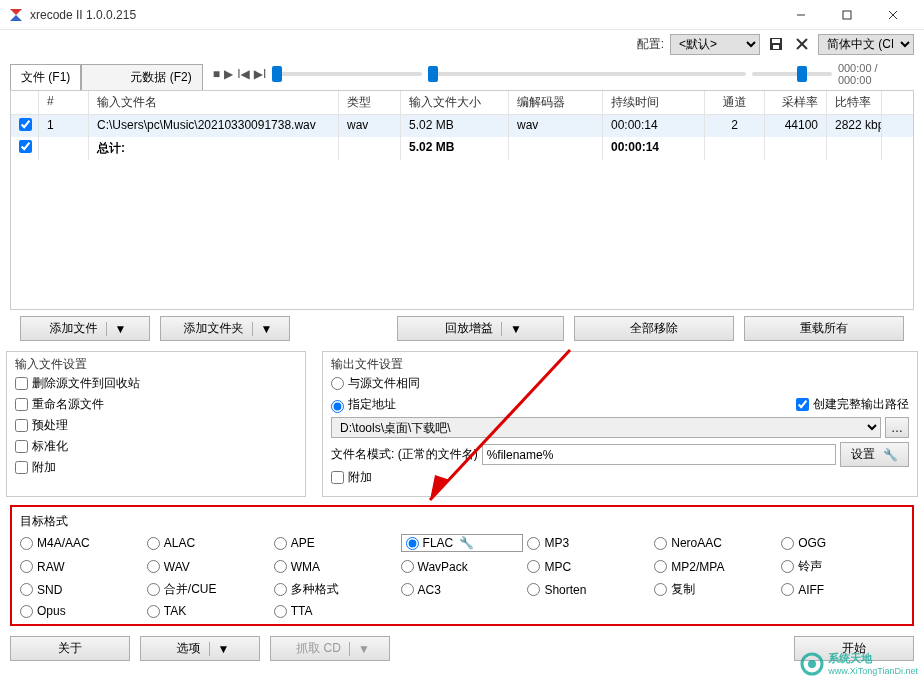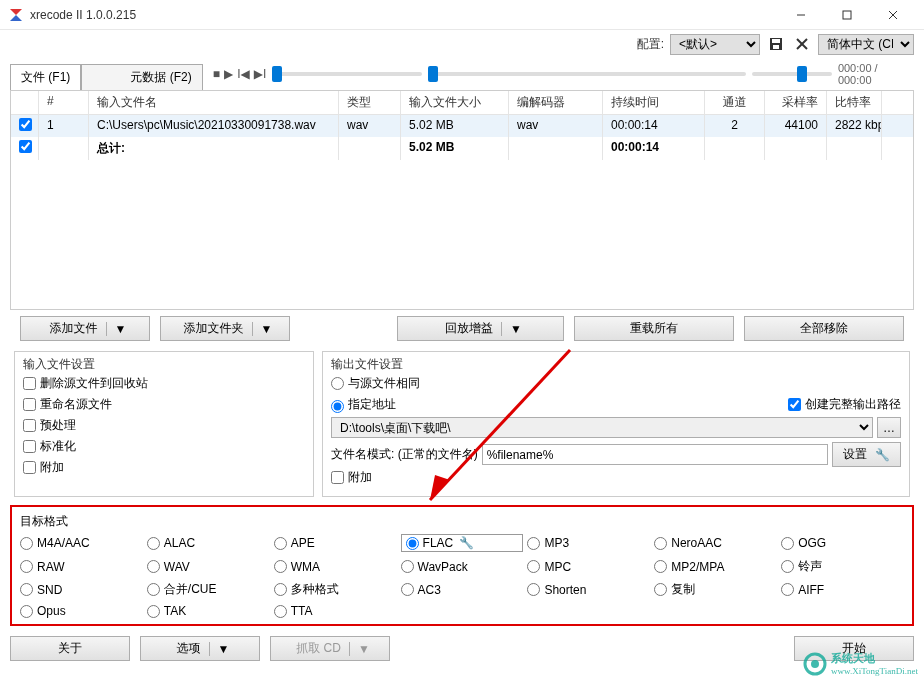--- a/index.html
+++ b/index.html
@@ -35,36 +35,36 @@
 .col-dur { width: 102px; }
 .col-ch { width: 60px; text-align: center; }
 .col-sr { width: 62px; text-align: right;}
 .col-br { width: 55px; }
 .trow { display: flex; }
 .trow.alt { background: #eaf3fb; }
 .actions-row { display: flex; gap: 10px; padding: 6px 20px; }
 .btn { border: 1px solid #adadad; background: linear-gradient(#f5f5f5,#e1e1e1); padding: 3px 10px; font-size: 12px; display: flex; align-items: center; justify-content: center; gap: 8px; }
 .btn.dd { padding-right: 4px; }
 .btn .caret { border-left: 1px solid #adadad; padding-left: 8px; }
-.settings-row { display: flex; gap: 8px; padding: 4px 14px; }
+.settings-row { display: flex; gap: 16px; padding: 4px 6px; }
 .fieldset { border: 1px solid #ccc; padding: 4px 8px 8px; position: relative; }
 .fieldset-legend { font-size: 12px; color: #333; background: #fff; padding: 0 4px; margin-left: -4px; }
 .chk-row { display: flex; align-items: center; gap: 4px; padding: 2px 0; }
 .radio-row { display: flex; align-items: center; gap: 4px; padding: 2px 0; }
 .input { border: 1px solid #adadad; height: 21px; padding: 0 4px; font-size: 12px; flex: 1; }
 .format-box { margin: 4px 10px; border: 2px solid #d00; padding: 6px 8px; }
 .format-grid { display: grid; grid-template-columns: repeat(7, 1fr); gap: 6px 4px; margin-top: 4px; }
 .format-item { display: flex; align-items: center; gap: 4px; }
 .format-item.selected { border: 1px solid #999; padding: 1px 4px; }
 .format-gear { margin-left: 2px; }
 .bottom-row { display: flex; gap: 10px; padding: 6px 10px; align-items: center; }
 .bottom-row .btn { width: 120px; justify-content: center; }
 .spacer { flex: 1; }
 .arrow-overlay { position: absolute; pointer-events: none; }
-.watermark { position: absolute; right: 6px; bottom: 4px; display: flex; align-items: center; gap: 4px; opacity: .8; font-family: Liberation Serif, serif; }
+.watermark { position: absolute; right: 6px; bottom: 4px; display: flex; align-items: center; gap: 4px; opacity: .8; }
 input[type=checkbox], input[type=radio] { margin: 0; }
 </style>
 </head>
 <body>
 
 <div class="titlebar">
   <svg class="titlebar-icon" viewBox="0 0 16 16">
       <polygon points="2,2 14,2 8,8" fill="#d33"></polygon>
       <polygon points="2,14 14,14 8,8" fill="#36c"></polygon>
     </svg>
@@ -180,24 +180,24 @@
   <div class="btn dd" style="width:130px">
       <span>添加文件夹</span>
       <span class="caret">▼</span>
     </div>
   <div style="flex:1"></div>
   <div class="btn dd" style="width:167px">
       <span>回放增益</span>
       <span class="caret">▼</span>
     </div>
   <div class="btn" style="width:160px">
+      <span>全部移除</span>
+    </div>
+  <div class="btn" style="width:160px">
       <span>重载所有</span>
-    </div>
-  <div class="btn" style="width:160px">
-      <span>全部移除</span>
     </div>
 </div>
 
 <div class="settings-row">
   <div class="fieldset" style="width:300px">
     <div class="fieldset-legend">输入文件设置</div>
     <div class="chk-row">
         <input type="checkbox" style="">
         <span>删除源文件到回收站</span>
       </div>

